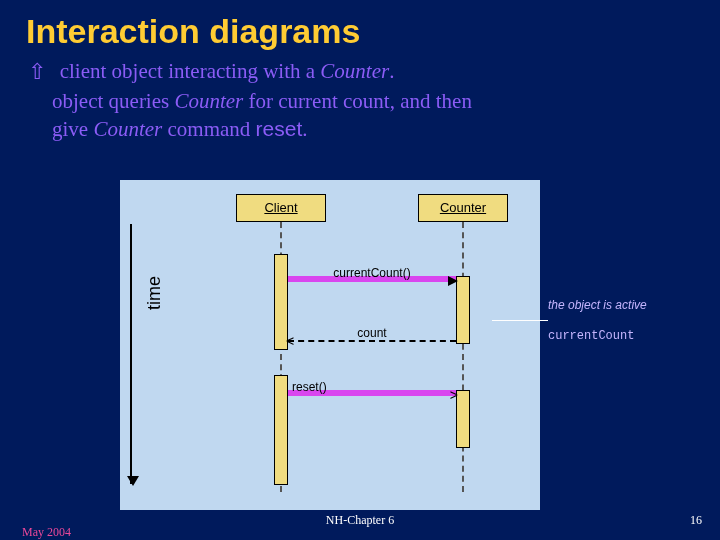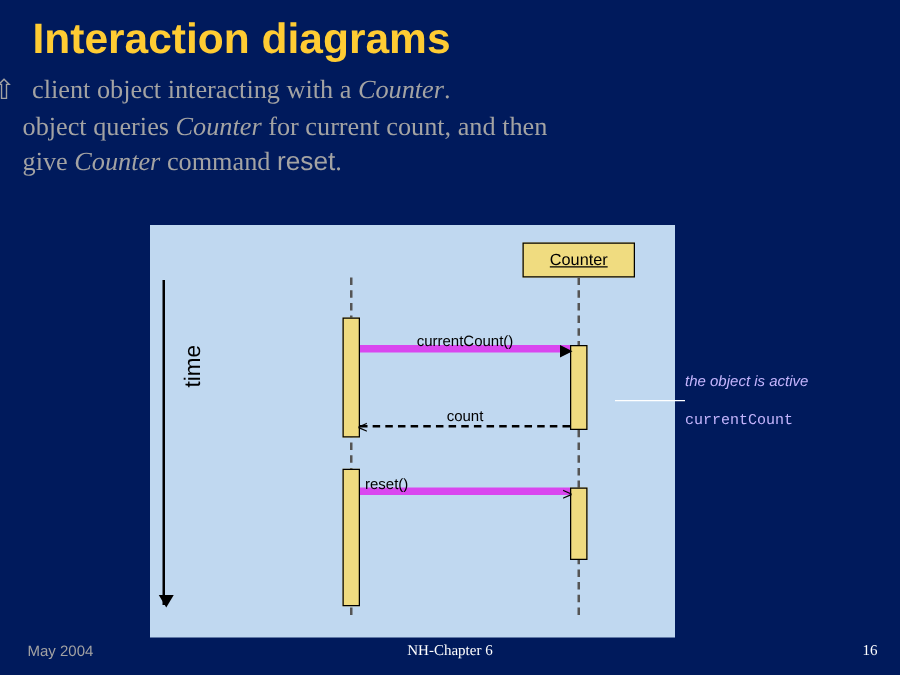--- a/index.html
+++ b/index.html
@@ -1,56 +1,57 @@
 <!DOCTYPE html>
 <html><head>
 <meta charset="utf-8">
 <style>
   html,body{margin:0;padding:0;width:720px;height:540px;overflow:hidden}
   body{background:#001a5c;font-family:Georgia,'Times New Roman',serif;position:relative}
   .title{color:#ffcc33;font-family:'Comic Sans MS',cursive,sans-serif;font-size:34px;font-weight:bold;padding:12px 16px 6px 26px}
-  .bullet-block{color:#a3a3a3;font-size:21px;padding:0 24px 0 18px;line-height:1.35}
+  .bullet-block{color:#8b5cf6;font-size:21px;padding:0 24px 0 52px;line-height:1.35}
   .bullet-marker{display:inline-block;font-size:22px;vertical-align:top;margin-left:-24px;margin-right:8px}
   .counter-it{font-style:italic}
   .reset-sans{font-family:Arial,Helvetica,sans-serif}
   .diagram{position:absolute;left:120px;top:180px;width:420px;height:330px;background:#c0d8f0}
   .obj-box{position:absolute;top:14px;width:88px;height:26px;background:#f0dc80;border:1px solid #000;text-align:center;font-family:Arial,Helvetica,sans-serif;font-size:13px;line-height:26px;text-decoration:underline}
   .lifeline{position:absolute;top:42px;width:0;height:270px;border-left:2px dashed #555}
   .act{position:absolute;width:12px;background:#f0dc80;border:1px solid #000}
   .msg{position:absolute;height:0;border-top:6px solid #d946ef;font-family:Arial,Helvetica,sans-serif;font-size:12px}
   .msg.dashed{border-top:2px dashed #000}
   .msg-label{position:absolute;top:-16px;width:100%;text-align:center;white-space:nowrap}
   .arr-r{position:absolute;right:-2px;top:-6px;width:0;height:0;border-left:10px solid #000;border-top:5px solid transparent;border-bottom:5px solid transparent}
   .arr-r-open{position:absolute;right:-2px;top:-7px;font-size:14px;color:#000;line-height:12px}
   .arr-l-open{position:absolute;left:-2px;top:-7px;font-size:14px;color:#000;line-height:12px}
   .time-arrow{position:absolute;left:10px;top:44px;width:0;height:260px;border-left:2px solid #000}
   .time-arrow::after{content:"";position:absolute;left:-5px;bottom:-2px;width:0;height:0;border-top:10px solid #000;border-left:6px solid transparent;border-right:6px solid transparent}
   .time-label{font-family:Arial,Helvetica,sans-serif;position:absolute;left:24px;top:130px;font-size:18px;transform:rotate(-90deg);transform-origin:left top}
   .annot{position:absolute;left:548px;top:298px;color:#c4b5fd;font-family:Arial,Helvetica,sans-serif;font-size:12px;line-height:1.25;font-style:italic}
   .annot-line{position:absolute;left:492px;top:320px;width:56px;height:0;border-top:1px solid #fff}
-  .footer-left{position:absolute;left:22px;bottom:12px;color:#a3a3a3;font-size:12px;font-family:Liberation Sans, sans-serif}
+  .footer-left{position:absolute;left:22px;bottom:0;color:#ec4899;font-size:12px;font-family:Liberation Serif, serif}
   .footer-center{position:absolute;left:0;right:0;bottom:12px;text-align:center;color:#fff;font-size:12px;font-family:Georgia,serif}
   .footer-right{position:absolute;right:18px;bottom:12px;color:#fff;font-size:12px;font-family:Georgia,serif}
 </style>
 </head>
 <body>
 
 <div class="title">Interaction diagrams</div>
 
 <div class="bullet-block">
   <span class="bullet-marker">⇧</span>
   <span>client object interacting with a </span><span class="counter-it">Counter</span><span>.</span><br>
   <span>object queries </span><span class="counter-it">Counter</span><span> for current count, and then</span><br>
   <span>give </span><span class="counter-it">Counter</span><span> command </span><span class="reset-sans">reset</span><span>.</span>
 </div>
 
 <div class="diagram">
   <div class="time-arrow"></div>
   <div class="time-label">time</div>
 
+  <div class="obj-box" style="left:116px">Client</div>
   <div class="obj-box" style="left:298px">Counter</div>
 
   <div class="lifeline" style="left:160px"></div>
   <div class="lifeline" style="left:342px"></div>
 
   <div class="act" style="left:154px;top:74px;height:94px"></div>
   <div class="act" style="left:154px;top:195px;height:108px"></div>
 
   <div class="act" style="left:336px;top:96px;height:66px"></div>
 

